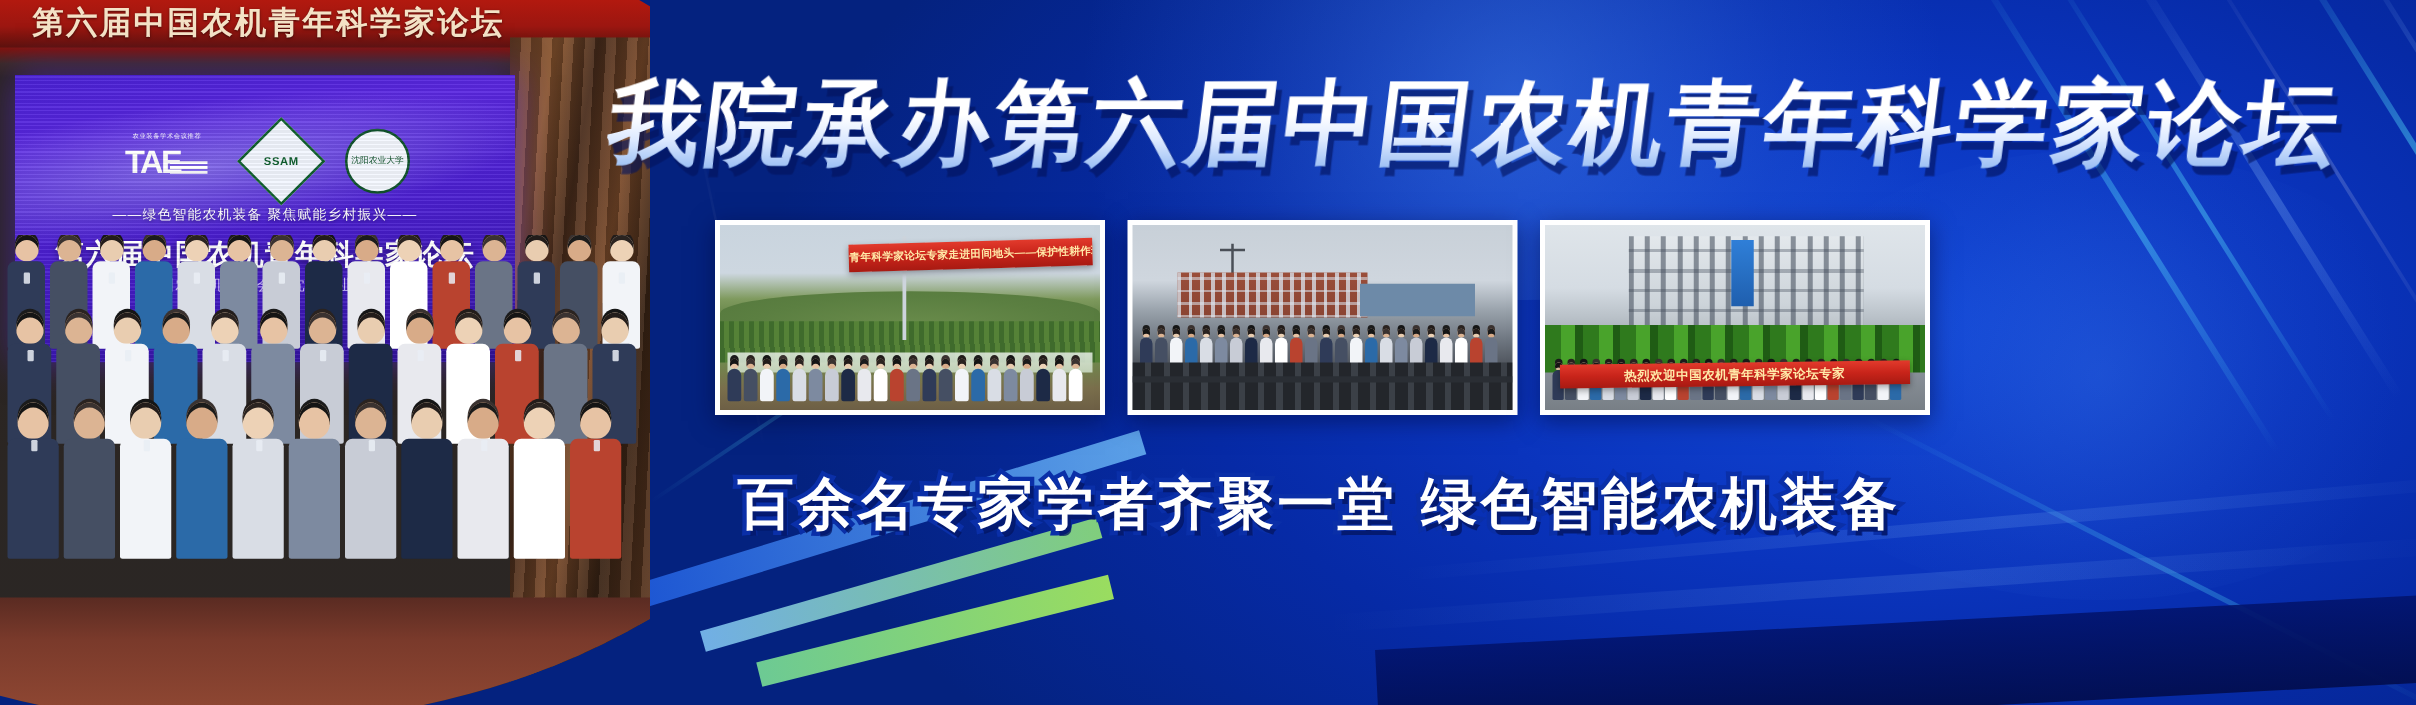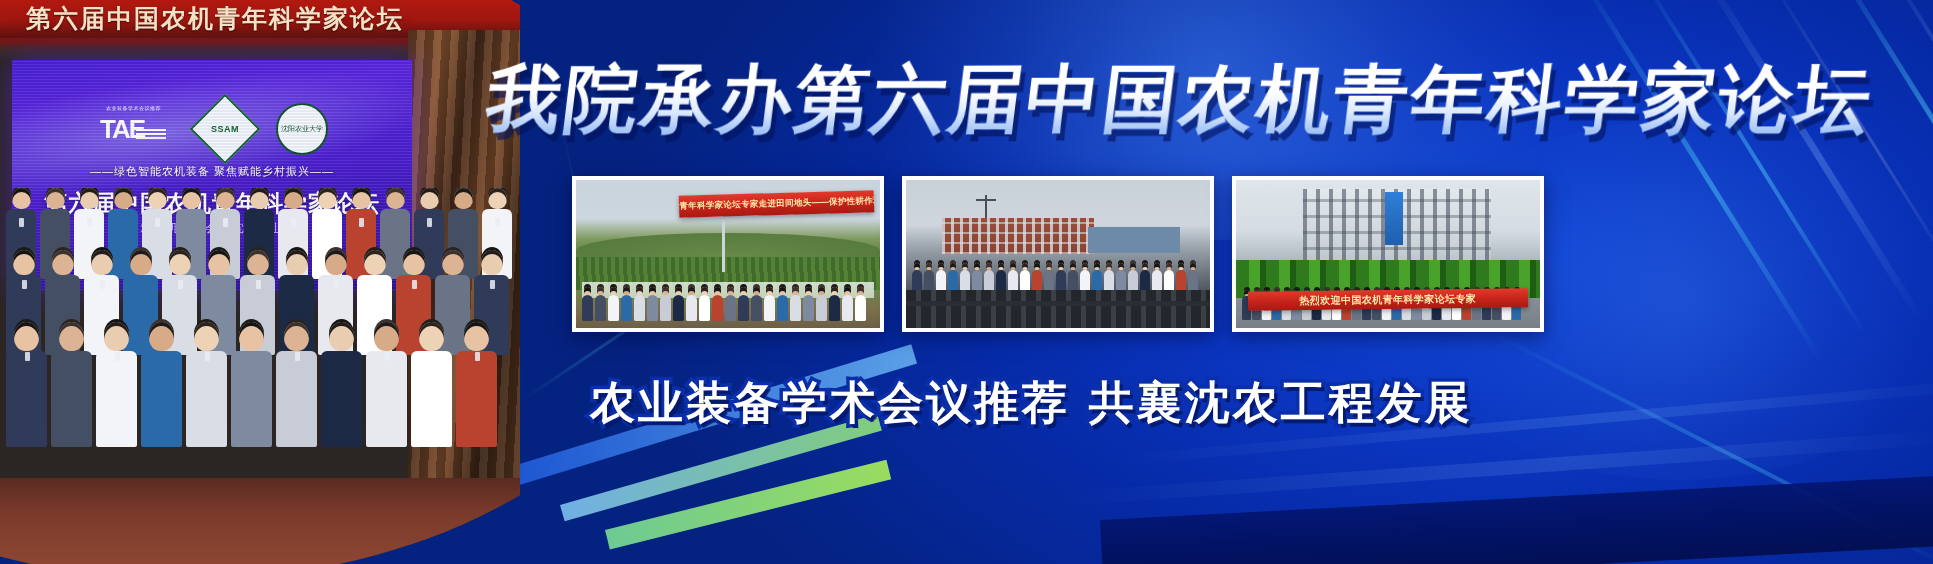--- a/index.html
+++ b/index.html
@@ -725,15 +725,15 @@
           </div>
           <div class="p" style="width: 9px;">
             <div class="head" style="width: 6px; height: 6px; background: rgb(233, 205, 176); box-shadow: rgb(21, 21, 21) 0px -3px 0px, rgb(34, 28, 26) 0px 4px 0px inset;"></div>
             <div class="body" style="height: 24px; background: rgb(43, 106, 168);"></div>
           </div>
         </div>
       <div class="redbanner b3">热烈欢迎中国农机青年科学家论坛专家</div>
     </div>
   </div>
 
-  <div id="tagline">农业装备学术会议推荐  共襄沈农工程发展</div>
+  <div id="tagline">百余名专家学者齐聚一堂  绿色智能农机装备</div>
 
 </div>
 
 </body></html>

